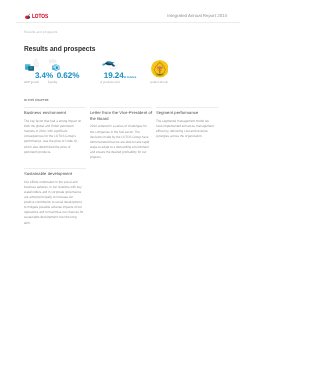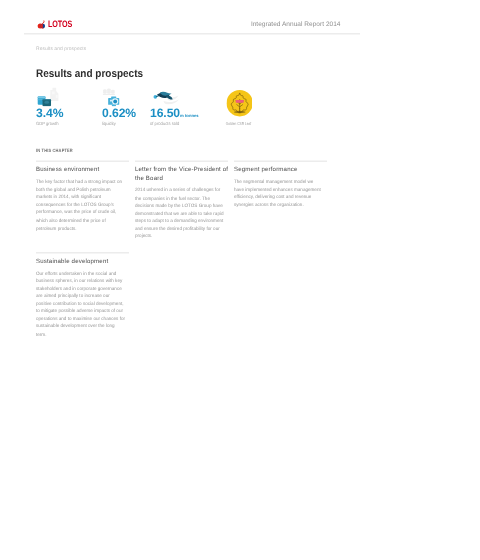--- a/index.html
+++ b/index.html
@@ -20,21 +20,21 @@
   .crumb{position:absolute;left:24px;top:29.6px;font-size:3.3px;line-height:4px;color:#bcbcbc;letter-spacing:.04px;}
   .title{position:absolute;left:24px;top:40.5px;font-size:7.4px;line-height:8px;font-weight:bold;
          color:#2d2d2d;transform:scaleX(.90);transform-origin:left top;white-space:nowrap;}
 
   
   .stats{position:absolute;left:0;top:0;width:264px;height:0;}
   .stat{position:absolute;top:57.2px;width:40px;}
   .stat .ic{position:relative;height:13.8px;width:22px;}
   .stat .ic svg{position:absolute;left:0;top:0;display:block;}
   .stat .val{font-size:8.1px;line-height:9px;height:9px;font-weight:bold;color:#1b8fc4;
-             transform:scaleX(1.0);transform-origin:left top;white-space:nowrap;letter-spacing:-.05px;}
+             transform:scaleX(1.0);transform-origin:left top;white-space:nowrap;letter-spacing:-.05px;text-align:center;}
   .stat .val .unit{font-size:2.8px;font-weight:bold;letter-spacing:.0px;line-height:3px;vertical-align:baseline;}
   .stat .lbl{margin-top:1.0px;font-size:3.0px;line-height:3.4px;color:#a0a0a0;
              transform:scaleX(.92);transform-origin:left top;white-space:nowrap;}
 
   .award{position:absolute;left:139.3px;top:60px;width:40px;text-align:center;}
   .award .ring{width:17.6px;height:17.6px;margin:0 auto;line-height:0;}
   .award .alab{margin-top:3.6px;font-size:2.85px;line-height:3.4px;color:#a0a0a0;white-space:nowrap;transform:scaleX(.76);transform-origin:center top;}
 
   
   .chapter{position:absolute;left:24px;top:99px;font-size:3.1px;line-height:3.4px;
@@ -93,21 +93,21 @@
             <rect x="8.5" y="18.5" width="11.5" height="9.5" rx="1.3" fill="#1A6679"></rect>
             <ellipse cx="14.2" cy="22.6" rx="3.4" ry="2.1" fill="#2E8098"></ellipse>
             <rect x="8.5" y="18.5" width="11.5" height="1.5" rx=".75" fill="#2E8098"></rect>
           </g>
         </svg>
       </div>
       <div class="val"><span>3.4%</span></div>
       <div class="lbl">GDP growth</div>
     </div>
 
-    <div class="stat" style="left:68px">
+    <div class="stat" style="left:48px">
       <div class="ic">
         <svg width="22" height="13.8" viewBox="0 0 44 28" xmlns="http://www.w3.org/2000/svg">
           <g fill="#EEEEEE">
             <ellipse cx="3.6" cy="6.4" rx="2.4" ry="1.3"></ellipse>
               <rect x="1.2" y="6.4" width="4.8" height="3.6"></rect>
               <ellipse cx="3.6" cy="10" rx="2.4" ry="1.3"></ellipse>
             <ellipse cx="9" cy="5.2" rx="2.4" ry="1.3"></ellipse>
               <rect x="6.6" y="5.2" width="4.8" height="4.8"></rect>
               <ellipse cx="9" cy="10" rx="2.4" ry="1.3"></ellipse>
             <ellipse cx="14.4" cy="7" rx="2.4" ry="1.3"></ellipse>
@@ -138,21 +138,21 @@
           </g>
           <g>
             <path d="M9 12.6c2.8-2.2 6.6-3.2 10-2.4 2.4.6 4.4 2 7 1.6 0 2.4-2 4.4-5 5-3.8.8-9-1-12-4.2z" fill="#123E55"></path>
             <path d="M13 9.4c3-1.4 7-1 10 .4 2 1 4.2 1.4 6 .8-2.6 2.6-6.4 3.8-10 3-2.6-.6-4.6-2-6-4.2z" fill="#2A7E9C"></path>
             <path d="M21 13.8c2.6-.6 4.6-.2 6.6 1.2 1.4 1 2.4 2.4 2.6 4-2.6.4-5.2-.6-7-2.4-1-1-1.6-1.8-2.2-2.8z" fill="#15536C"></path>
             <circle cx="6.8" cy="15.4" r="2.4" fill="#3FB0DC"></circle>
             <path d="M9 13.4c-1 .6-1.6 1.4-1.8 2.4 2-.2 3.6-.8 4.6-1.6z" fill="#1A6A86"></path>
           </g>
         </svg>
       </div>
-      <div class="val"><span>16.50</span><span class="unit">m tonnes</span></div>
+      <div class="val"><span>19.24</span><span class="unit">m tonnes</span></div>
       <div class="lbl">of products sold</div>
     </div>
 
     <div class="award">
       <div class="ring">
         <svg width="17.6" height="17.6" viewBox="0 0 72 72" xmlns="http://www.w3.org/2000/svg">
           <circle cx="36" cy="36" r="36" fill="#F5C518"></circle>
           <g fill="none" stroke="#7A5C10" stroke-width="1.9" stroke-linejoin="round">
             <path d="M36 8
                      c2 4 1 6 4 7 3 1 4-1 5 2 1 3-1 4 2 6 3 2 5 0 6 3 1 3-1 4 1 7 2 3 5 2 5 6

